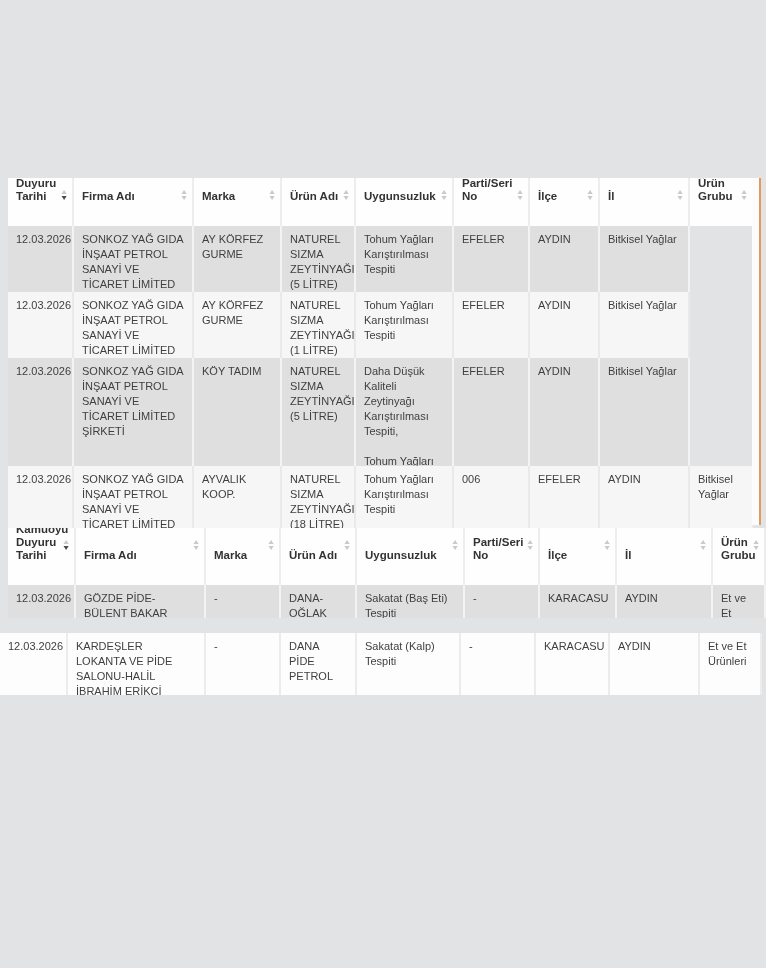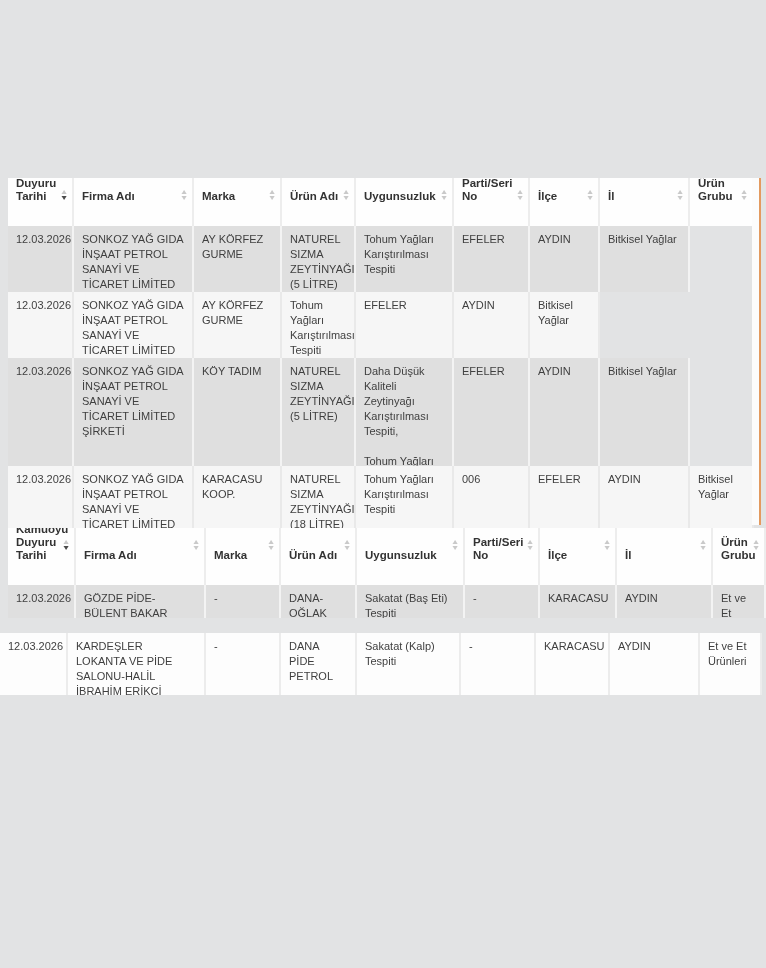--- a/index.html
+++ b/index.html
@@ -123,41 +123,42 @@
       <div class="td">NATUREL SIZMA ZEYTİNYAĞI (5 LİTRE)</div>
       <div class="td">Tohum Yağları Karıştırılması Tespiti</div>
       <div class="td">EFELER</div>
       <div class="td">AYDIN</div>
       <div class="td">Bitkisel Yağlar</div>
     </div>
     <div class="trow r1 shade-light">
       <div class="td">12.03.2026</div>
       <div class="td">SONKOZ YAĞ GIDA İNŞAAT PETROL SANAYİ VE TİCARET LİMİTED ŞİRKETİ</div>
       <div class="td">AY KÖRFEZ GURME</div>
+      <div class="td">NATUREL SIZMA ZEYTİNYAĞI (1 LİTRE)</div>
       <div class="td">Tohum Yağları Karıştırılması Tespiti</div>
       <div class="td">EFELER</div>
       <div class="td">AYDIN</div>
       <div class="td">Bitkisel Yağlar</div>
     </div>
     <div class="trow r2 shade-dark">
       <div class="td">12.03.2026</div>
       <div class="td">SONKOZ YAĞ GIDA İNŞAAT PETROL SANAYİ VE TİCARET LİMİTED ŞİRKETİ</div>
       <div class="td">KÖY TADIM</div>
       <div class="td">NATUREL SIZMA ZEYTİNYAĞI (5 LİTRE)</div>
       <div class="td">Daha Düşük Kaliteli Zeytinyağı Karıştırılması Tespiti,
 
 Tohum Yağları Karıştırılması Tespiti</div>
       <div class="td">EFELER</div>
       <div class="td">AYDIN</div>
       <div class="td">Bitkisel Yağlar</div>
     </div>
     <div class="trow r3 shade-light">
       <div class="td">12.03.2026</div>
       <div class="td">SONKOZ YAĞ GIDA İNŞAAT PETROL SANAYİ VE TİCARET LİMİTED ŞİRKETİ</div>
-      <div class="td">KARACASU KOOP.</div>
+      <div class="td">AYVALIK KOOP.</div>
       <div class="td">NATUREL SIZMA ZEYTİNYAĞI (18 LİTRE)</div>
       <div class="td">Tohum Yağları Karıştırılması Tespiti</div>
       <div class="td">006</div>
       <div class="td">EFELER</div>
       <div class="td">AYDIN</div>
       <div class="td">Bitkisel Yağlar</div>
     </div>
   </div>
 
 <div class="scroll-track"></div>

